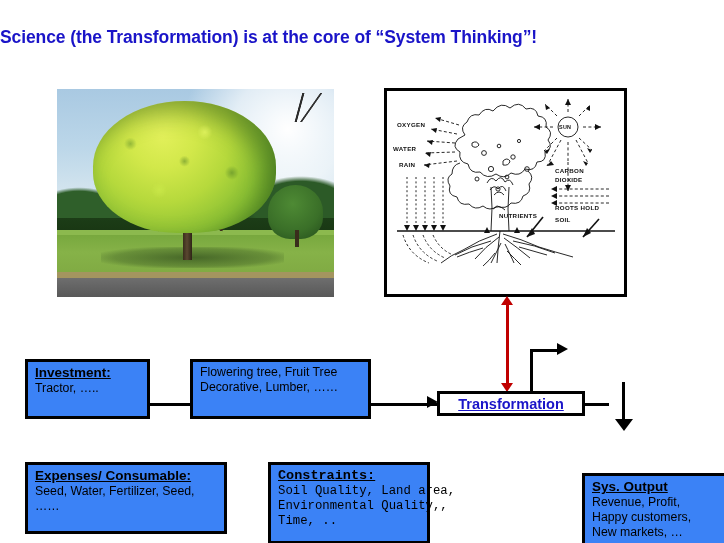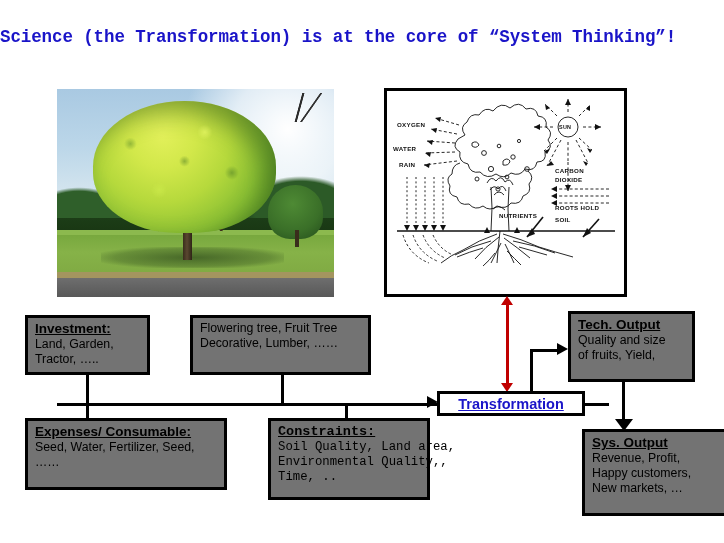--- a/index.html
+++ b/index.html
@@ -23,21 +23,20 @@
     position: absolute;
     left: 0;
     top: 27px;
     width: 648px;
     text-align: left;
     font-size: 17.5px;
     font-weight: bold;
     color: #1a14c8;
     letter-spacing: -0.1px;
     white-space: nowrap;
-    font-family: Liberation Mono, monospace;
   }
 
   
   #photo {
     position: absolute;
     left: 57px;
     top: 89px;
     width: 277px;
     height: 208px;
     overflow: hidden;
@@ -147,22 +146,23 @@
     fill: #111111;
     letter-spacing: 0.3px;
   }
   .dg-sun { font-size: 5.4px; }
 
   
   .box {
     position: absolute;
     box-sizing: border-box;
     border: 3px solid #000000;
-    background: #737373;
+    background: #3b82f6;
     padding: 3px 6px 3px 7px;
+    margin-top: 44px;
   }
   .box .hdr {
     font-size: 13.5px;
     font-weight: bold;
     color: #000000;
     text-decoration: underline;
     line-height: 16px;
     white-space: nowrap;
   }
   .box .bdy {
@@ -447,21 +447,20 @@
   <div class="arrow-head" id="ah-sys-down"></div>
 
   <div id="red-arrow">
     <div class="up"></div>
     <div class="stem"></div>
     <div class="down"></div>
   </div>
 
   <div class="box" id="box-investment">
     <div class="hdr">Investment:</div>
-    <div class="bdy">Land, Garden,</div>
     <div class="bdy">Tractor, …..</div>
   </div>
 
   <div class="box" id="box-need">
     <div class="bdy">Flowering tree, Fruit Tree</div>
     <div class="bdy">Decorative, Lumber, ……</div>
   </div>
 
   <div class="box" id="box-expenses">
     <div class="hdr">Expenses/ Consumable:</div>
@@ -473,25 +472,20 @@
     <div class="hdr">Constraints:</div>
     <div class="bdy">Soil Quality, Land area,</div>
     <div class="bdy">Environmental Quality,,</div>
     <div class="bdy">Time, ..</div>
   </div>
 
   <div id="box-transformation">
     <div class="tlabel">Transformation</div>
   </div>
 
-  <div class="box" id="box-tech">
-    <div class="hdr">Tech. Output</div>
-    <div class="bdy">Quality and size</div>
-    <div class="bdy">of fruits, Yield,</div>
-  </div>
 
   <div class="box" id="box-sys">
     <div class="hdr">Sys. Output</div>
     <div class="bdy">Revenue, Profit,</div>
     <div class="bdy">Happy customers,</div>
     <div class="bdy">New markets, …</div>
   </div>
 
 </div>
 

